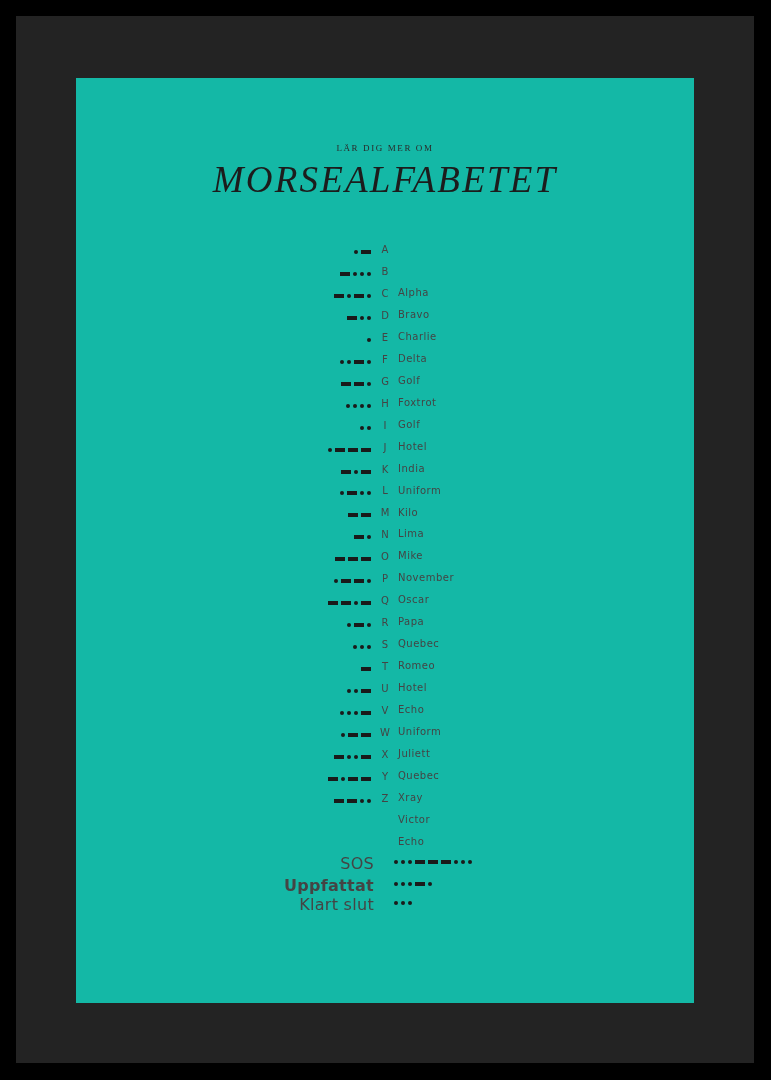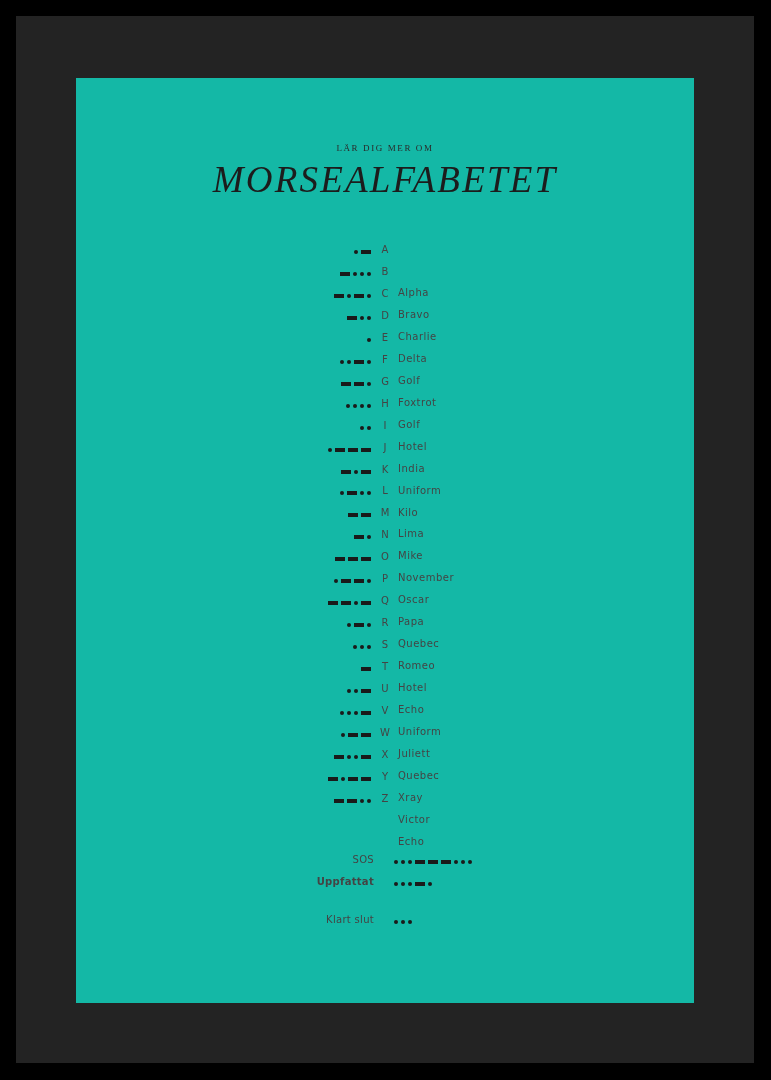--- a/index.html
+++ b/index.html
@@ -15,21 +15,21 @@
   .code { position:absolute; right:323px; top:8px; display:flex; align-items:center; gap:3px; height:6px; }
   .dot { width:4px; height:4px; border-radius:50%; background:#1a1a1a; }
   .dash { width:10px; height:4px; background:#1a1a1a; }
   .letter { position:absolute; left:302px; width:14px; top:3px; text-align:center;
     font-family:"DejaVu Sans", sans-serif; font-size:10px; color:#444; }
   .word { position:absolute; left:322px; top:3px; font-family:"DejaVu Sans", sans-serif;
     font-size:10px; color:#444; letter-spacing:0.5px;margin-top:43px; }
   .extras { position:absolute; top:773px; left:0; width:100%; }
   .xrow { position:absolute; left:0; height:22px; width:100%; }
   .xlabel { position:absolute; right:320px; top:3px; font-family:"DejaVu Sans", sans-serif;
-    font-size:10px; color:#444; letter-spacing:0.3px; text-align:right; }
+    font-size:16px; color:#444; letter-spacing:0.3px; text-align:right; }
   .xcode { position:absolute; left:318px; top:8px; display:flex; align-items:center; gap:3px; height:6px; }
 </style>
 </head>
 <body>
 
 <div class="frame">
   <div class="paper">
     <div class="kicker">LÄR DIG MER OM</div>
     <h1 class="title" style="margin:0;">MORSEALFABETET</h1>
     <div class="alpha" id="alpha">
@@ -290,21 +290,21 @@
         <div class="xrow" style="top: 22px; font-weight: bold;">
           <span class="xlabel">Uppfattat</span>
           <div class="xcode">
             <span class="dot"></span>
             <span class="dot"></span>
             <span class="dot"></span>
             <span class="dash"></span>
             <span class="dot"></span>
           </div>
         </div>
-        <div class="xrow" style="top: 60px;">
+        <div class="xrow" style="top: 41px;">
           <span class="xlabel">Klart slut</span>
           <div class="xcode">
             <span class="dot"></span>
             <span class="dot"></span>
             <span class="dot"></span>
           </div>
         </div>
       </div>
   </div>
 </div>

